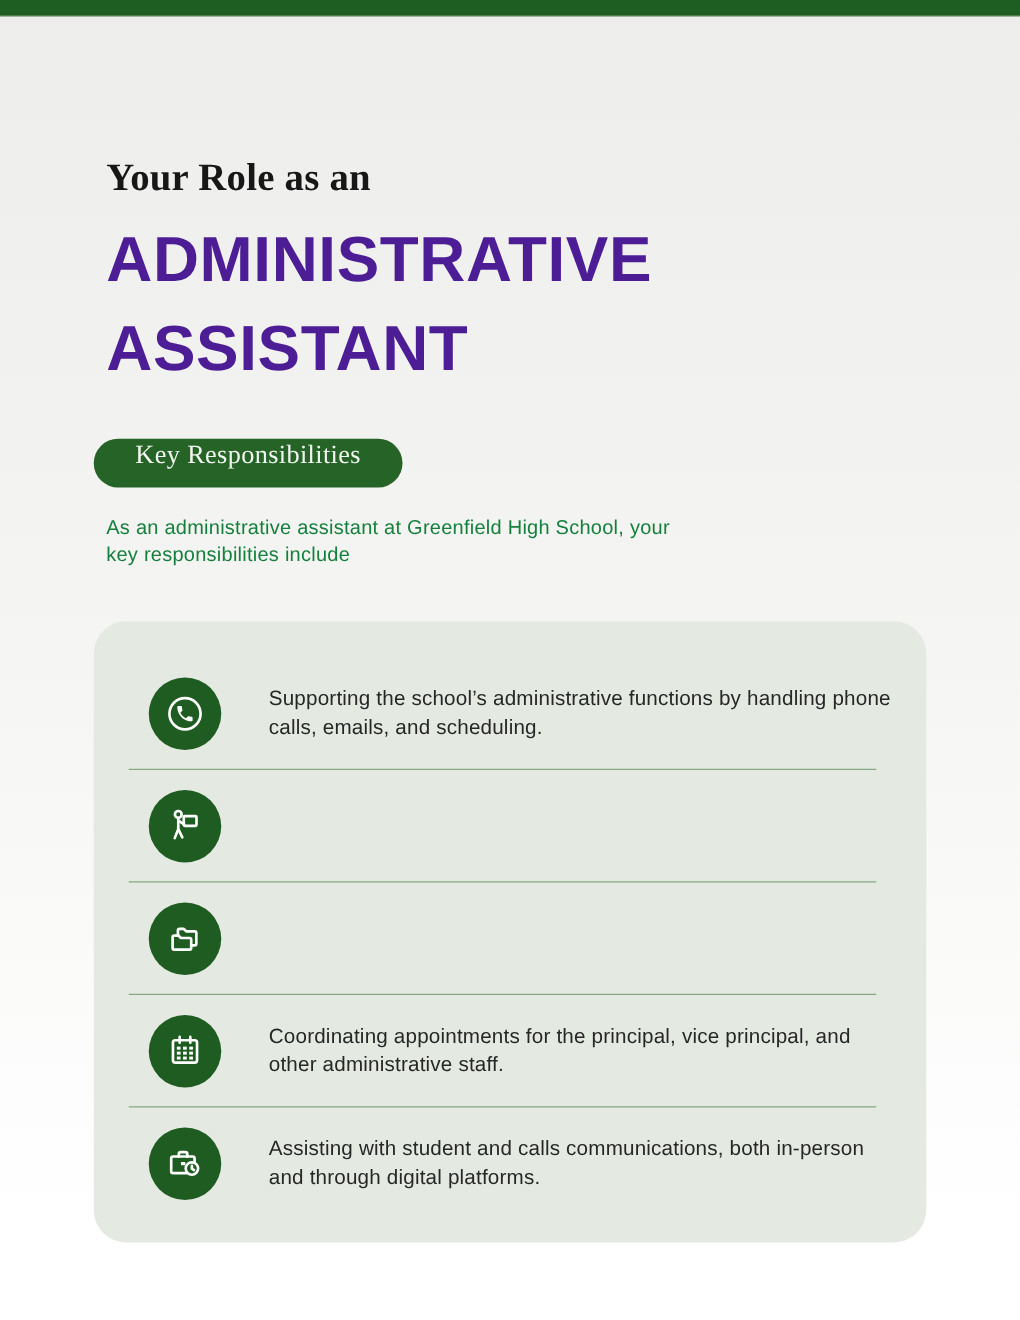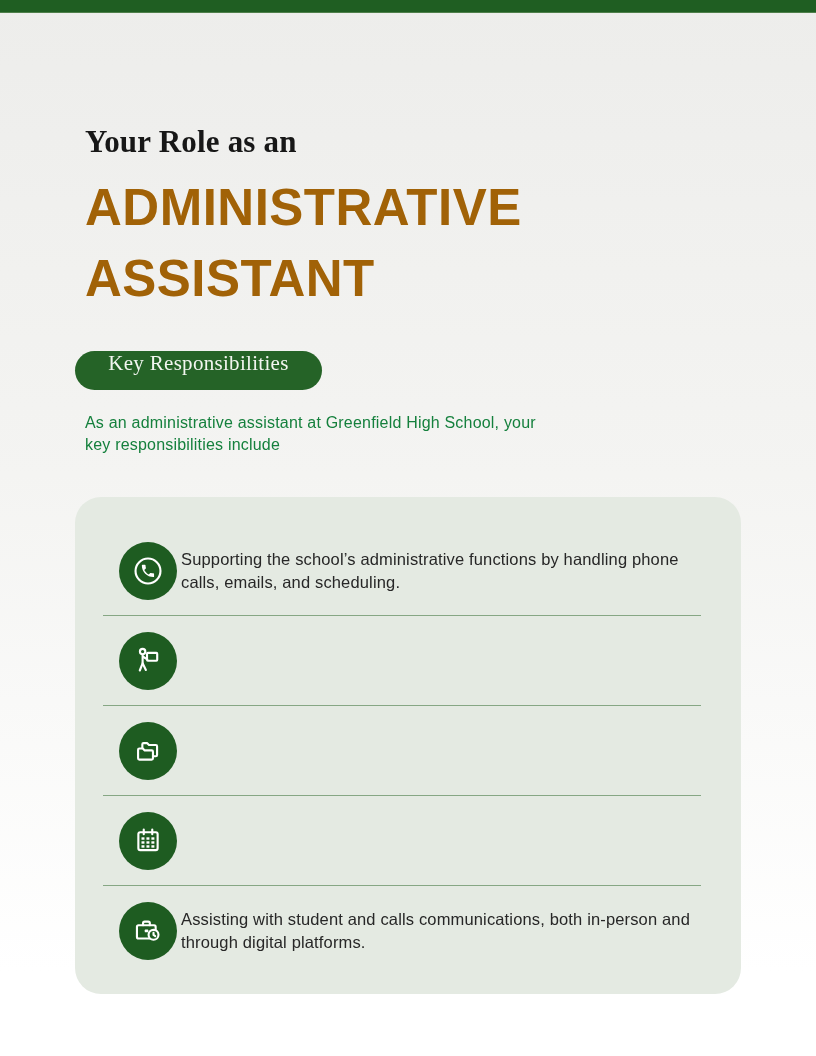--- a/index.html
+++ b/index.html
@@ -17,21 +17,21 @@
   }
   .content { position: absolute; top: 0; left: 0; width: 816px; }
   .pretitle {
     position: absolute; top: 124px; left: 85px;
     font-family: "Liberation Serif", serif;
     font-size: 31px; color: #171717; font-weight: 700;
     letter-spacing: 0.2px;
   }
   .headline {
     position: absolute; top: 172px; left: 85px; width: 640px;
-    font-size: 51px; font-weight: 700; color: #a16207;
+    font-size: 51px; font-weight: 700; color: #4c1d95;
     line-height: 71px; letter-spacing: 0.5px;
   }
   .badge {
     position: absolute; top: 351px; left: 75px;
     width: 247px; height: 39px;
     background: #256327; border: none; border-radius: 20px;
     display: flex; justify-content: center;
     font-family: "Liberation Serif", serif;
     font-size: 21px; color: #f2f6f0; letter-spacing: 0.3px;
   }
@@ -40,21 +40,21 @@
     font-size: 16px; line-height: 22px; color: #15803d;
     letter-spacing: 0.2px;
   }
   .card {
     position: absolute; top: 497px; left: 75px;
     width: 666px; height: 497px;
     background: #e4eae2; border-radius: 26px;
     padding: 38px 28px 0 44px;
   }
   .resp-item {
-    display: flex; align-items: center; gap: 4px;
+    display: flex; align-items: center; gap: 38px;
     height: 71px;
   }
   .resp-divider {
     height: 1px; background: #86a784; border: none;
     margin: 9px 12px 9px -16px;
   }
   .icon-circle {
     flex: 0 0 58px; width: 58px; height: 58px; border-radius: 50%;
     background: #1e5c21;
     display: flex; align-items: center; justify-content: center;
@@ -130,20 +130,21 @@
               <rect x="14.4" y="9.4" width="2.1" height="1.7"></rect>
             <rect x="7.4" y="12.2" width="2.1" height="1.7"></rect>
               <rect x="10.9" y="12.2" width="2.1" height="1.7"></rect>
               <rect x="14.4" y="12.2" width="2.1" height="1.7"></rect>
             <rect x="7.4" y="15" width="2.1" height="1.7"></rect>
               <rect x="10.9" y="15" width="2.1" height="1.7"></rect>
               <rect x="14.4" y="15" width="2.1" height="1.7"></rect>
           </g>
         </svg>
       </div>
+      <div class="resp-text">Coordinating appointments for the principal, vice principal, and other administrative staff.</div>
     </div>
     <hr class="resp-divider">
 
     <div class="resp-item">
       <div class="icon-circle">
         <svg viewBox="0 0 24 24" fill="none" stroke="#ffffff" stroke-width="1.5" stroke-linecap="round" stroke-linejoin="round">
           <rect x="4.2" y="7.9" width="13.2" height="9.4" rx="1.1"></rect>
           <path d="M8.5 7.9V6.5c0-.6.5-1.1 1.1-1.1h2.6c.6 0 1.1.5 1.1 1.1v1.4"></path>
           <rect x="9.7" y="11" width="2.5" height="1.9" rx="0.4" fill="#ffffff" stroke="none"></rect>
           <circle cx="15.9" cy="14.7" r="3.5" fill="#1e5c21"></circle>

